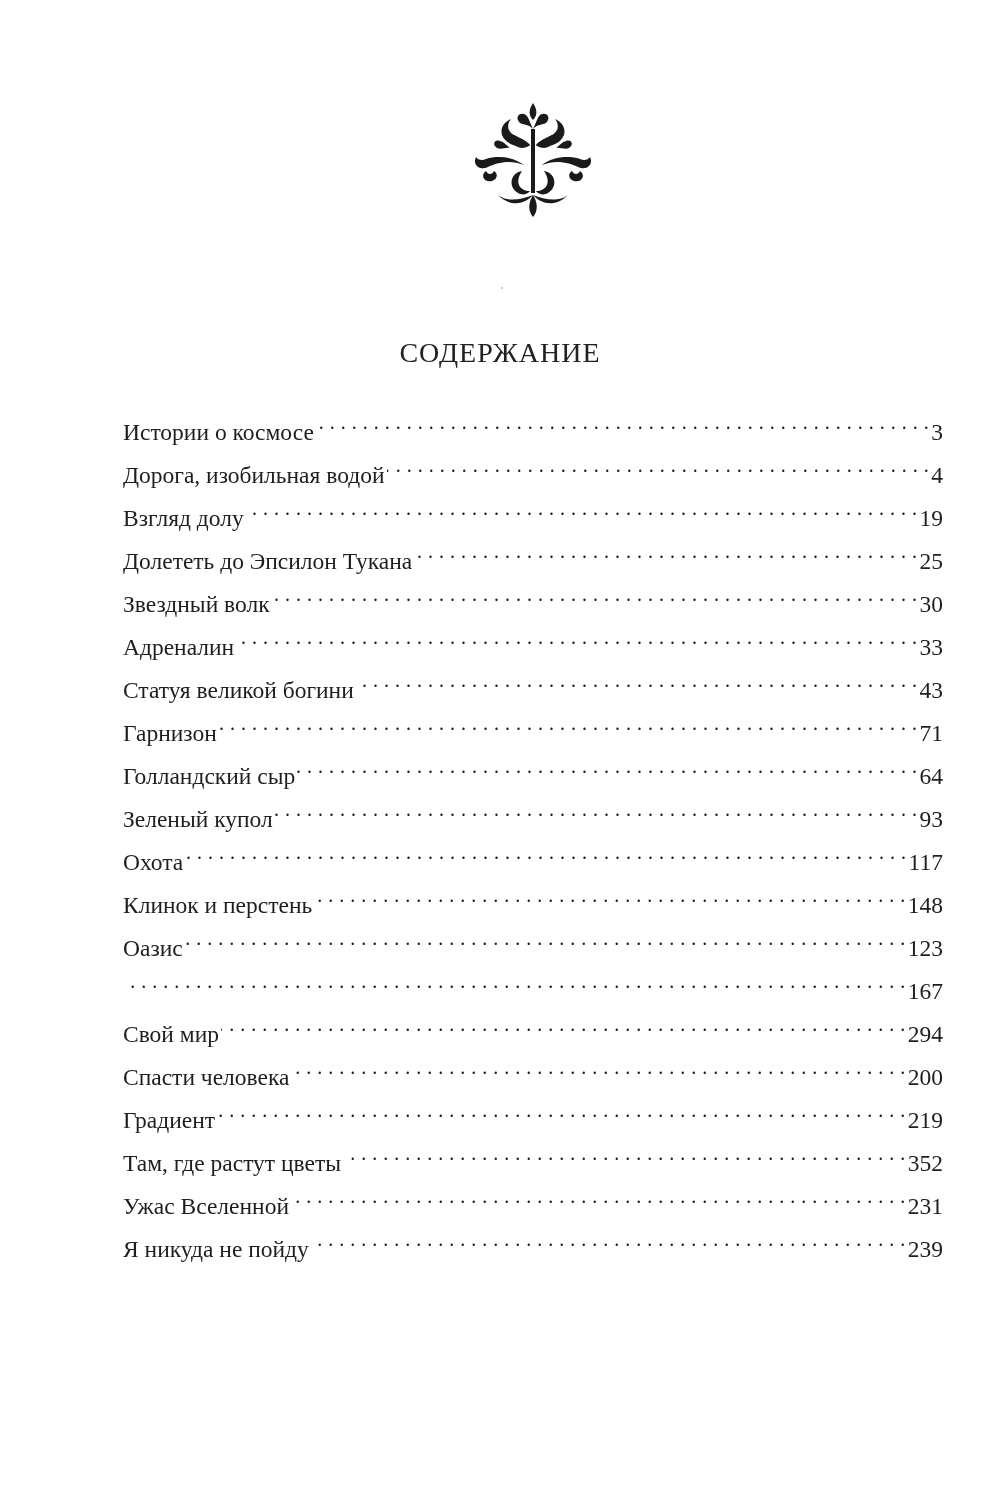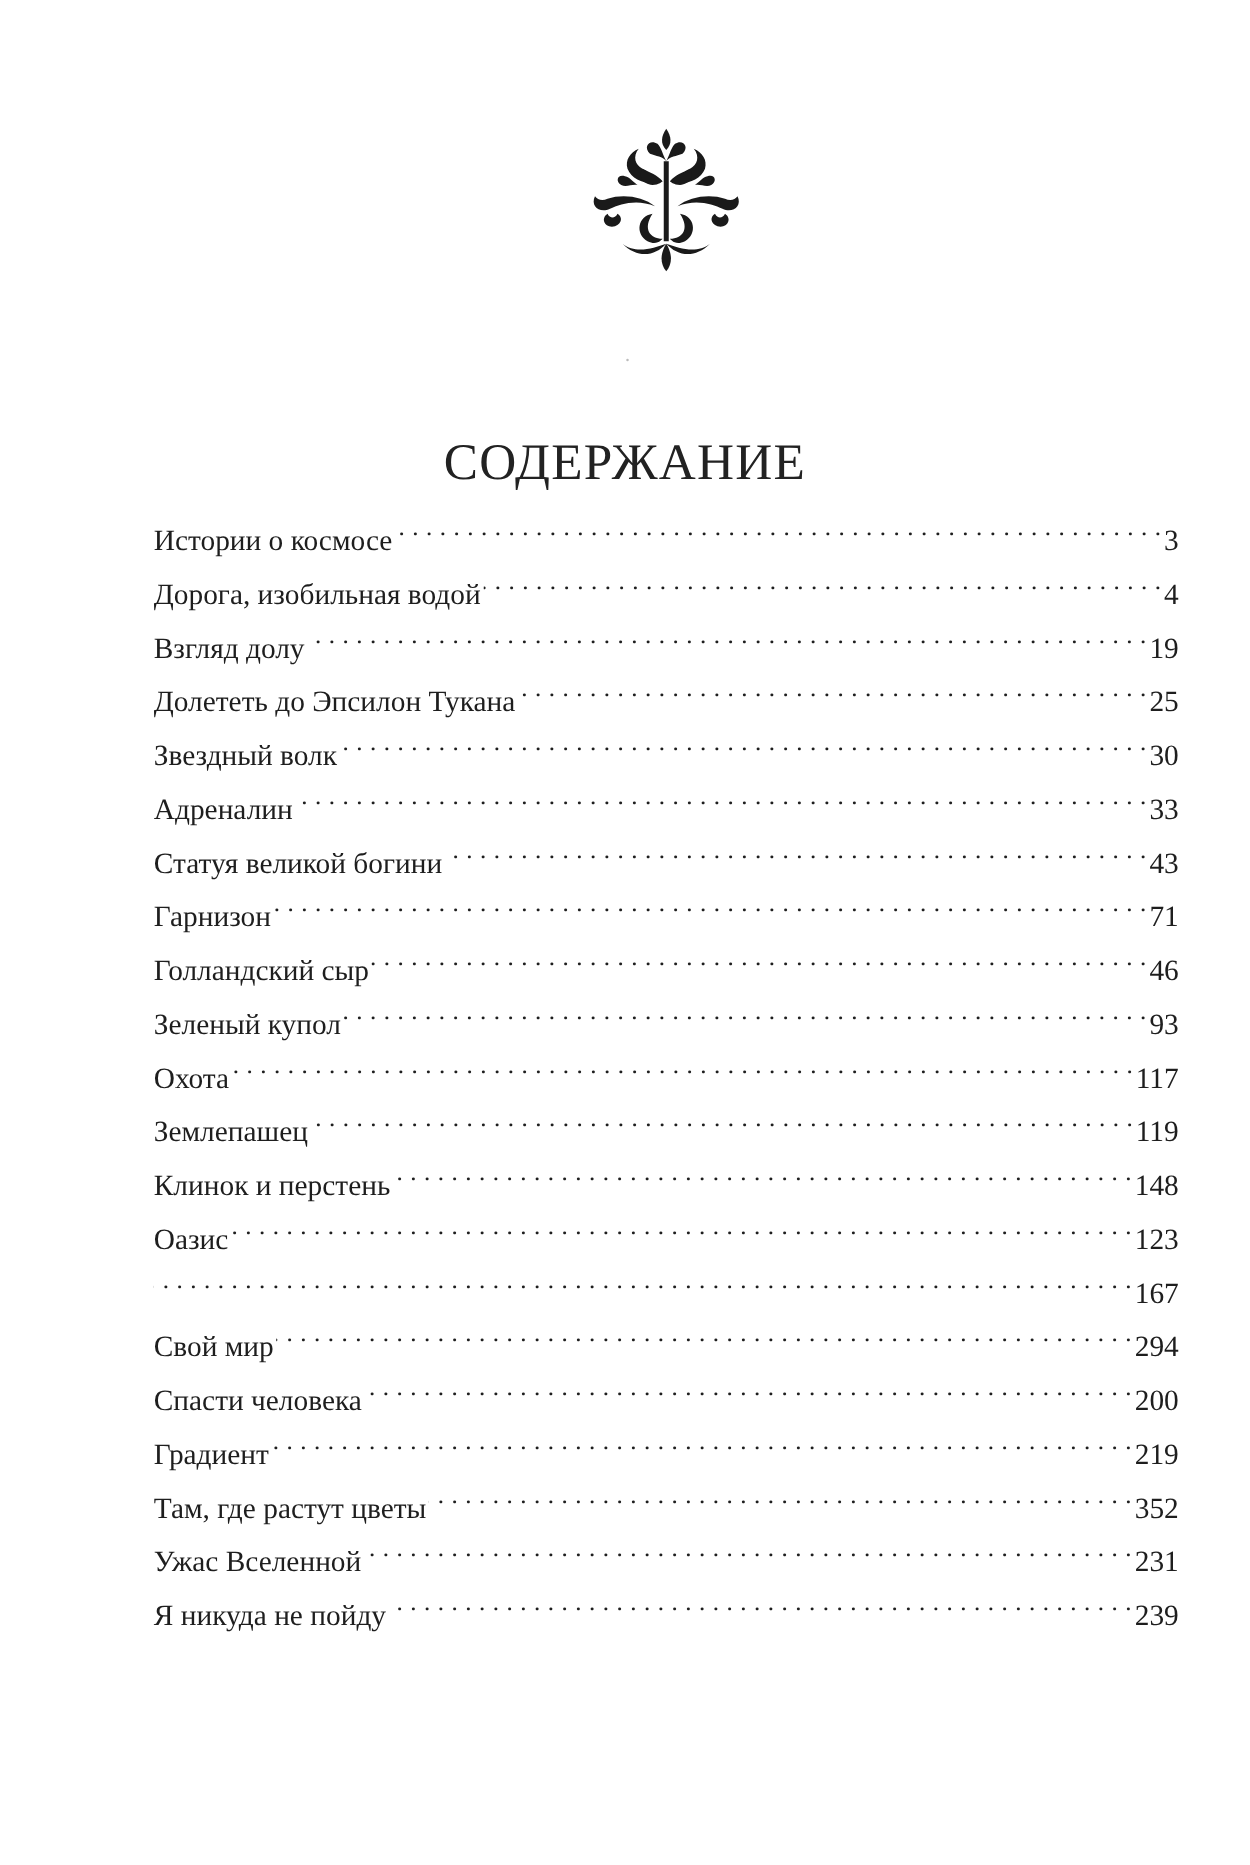--- a/index.html
+++ b/index.html
@@ -28,21 +28,21 @@
       height: 2px;
       background: #bbb;
       border-radius: 1px;
     }
     .title {
       position: absolute;
       left: 0;
       top: 318px;
       width: 1000px;
       text-align: center;
-      font-size: 41px;
+      font-size: 28px;
       letter-spacing: 1px;
       color: #222;
       font-weight: normal;
     }
     .toc {
       position: absolute;
       left: 123px;
       top: 397px;
       width: 820px;
     }
@@ -158,38 +158,33 @@
         <span class="toc-page">43</span>
       </div>
     <div class="toc-row">
         <span class="toc-title">Гарнизон</span>
         <span class="toc-leader"></span>
         <span class="toc-page">71</span>
       </div>
     <div class="toc-row">
         <span class="toc-title">Голландский сыр</span>
         <span class="toc-leader"></span>
-        <span class="toc-page">46</span>
+        <span class="toc-page">64</span>
       </div>
     <div class="toc-row">
         <span class="toc-title">Зеленый купол</span>
         <span class="toc-leader"></span>
         <span class="toc-page">93</span>
       </div>
     <div class="toc-row">
         <span class="toc-title">Охота</span>
         <span class="toc-leader"></span>
         <span class="toc-page">117</span>
       </div>
     <div class="toc-row">
-        <span class="toc-title">Землепашец</span>
-        <span class="toc-leader"></span>
-        <span class="toc-page">119</span>
-      </div>
-    <div class="toc-row">
         <span class="toc-title">Клинок и перстень</span>
         <span class="toc-leader"></span>
         <span class="toc-page">148</span>
       </div>
     <div class="toc-row">
         <span class="toc-title">Оазис</span>
         <span class="toc-leader"></span>
         <span class="toc-page">123</span>
       </div>
     <div class="toc-row">

